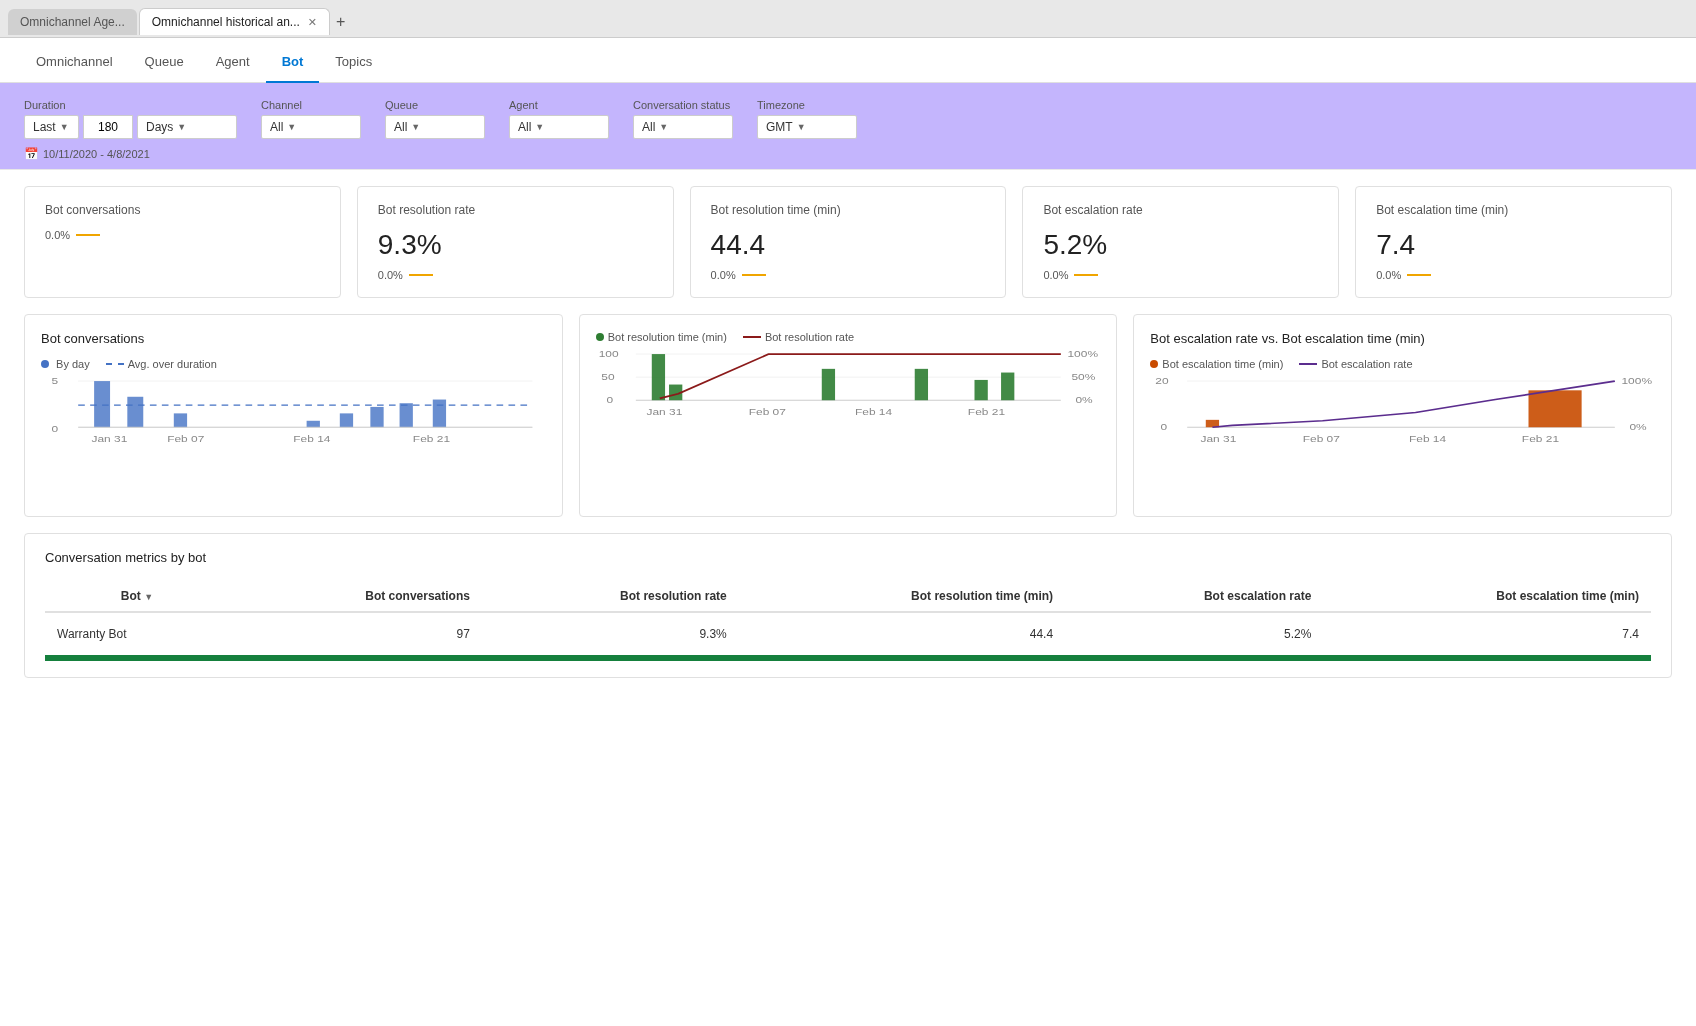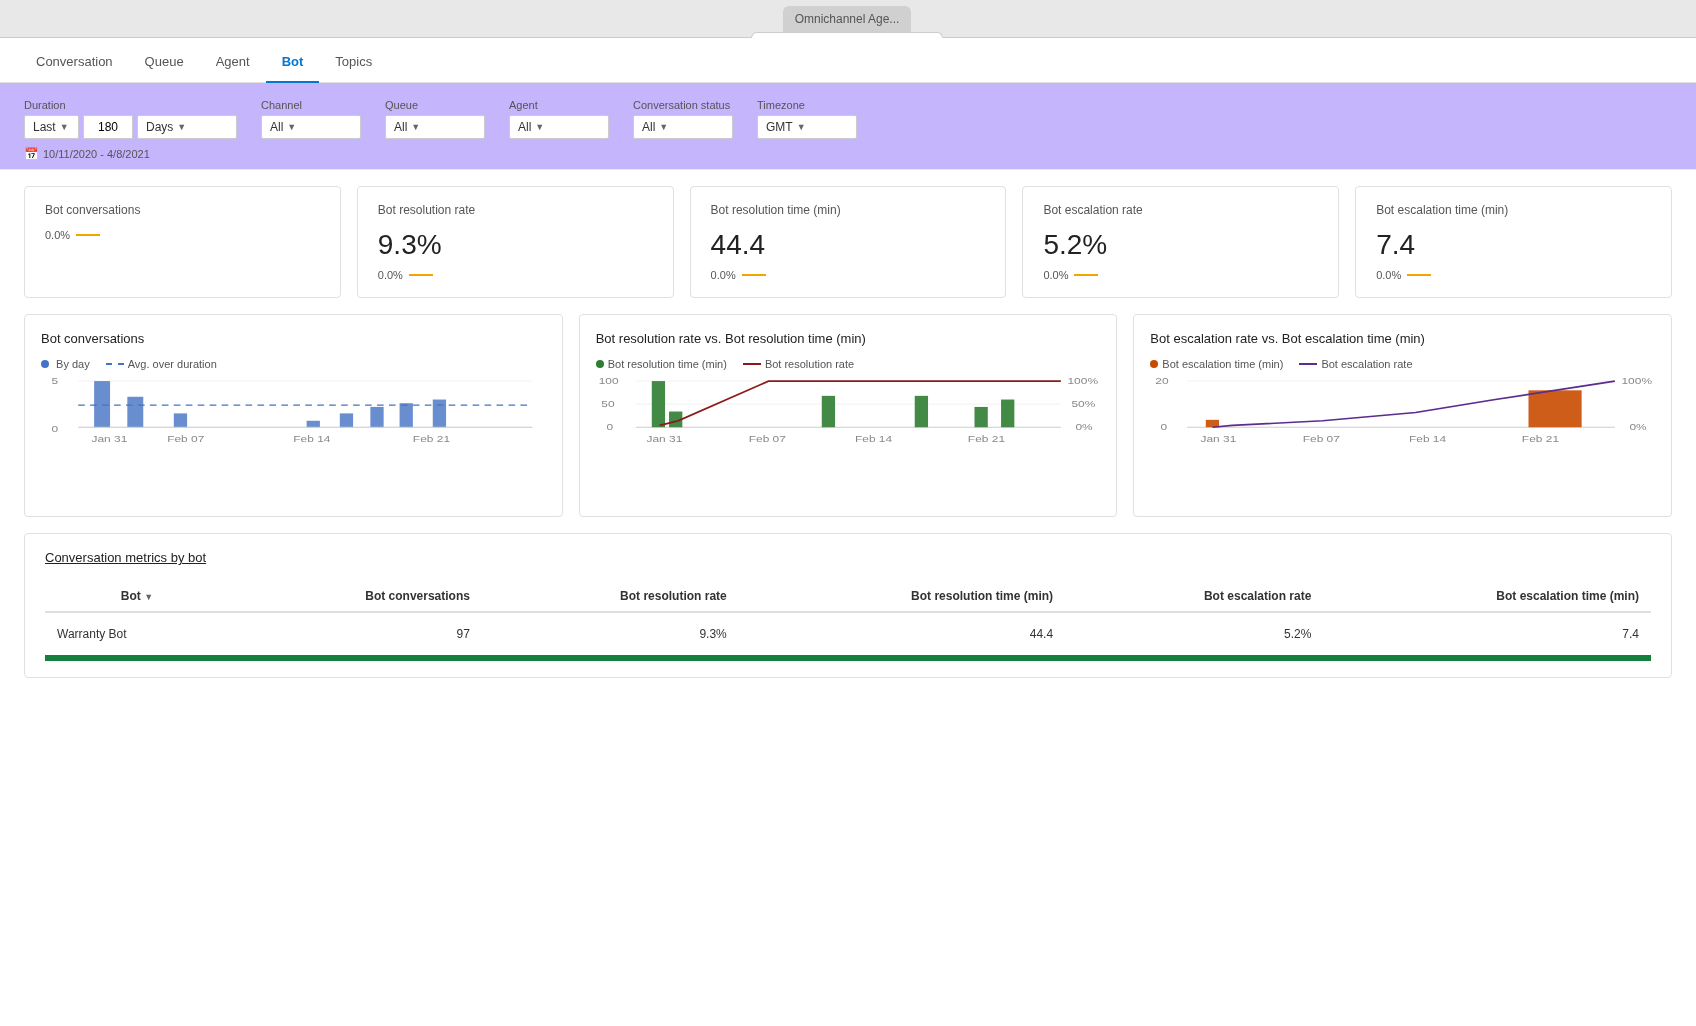--- a/index.html
+++ b/index.html
@@ -1,19 +1,19 @@
 <!DOCTYPE html>
 <html><head>
   <meta charset="utf-8">
   <style>
     * { box-sizing: border-box; margin: 0; padding: 0; }
     body { font-family: 'Segoe UI', sans-serif; background: #f5f5f5; font-size: 13px; color: #333; overflow-x: hidden; }
 
     
-    .browser-tabs { display: flex; align-items: center; background: #e8e8e8; padding: 6px 8px 0; border-bottom: 1px solid #ccc; height: 38px; flex-direction: column; }
+    .browser-tabs { display: flex; align-items: center; background: #e8e8e8; padding: 6px 8px 0; border-bottom: 1px solid #ccc; height: 38px; }
     .tab { display: flex; align-items: center; padding: 6px 12px; border-radius: 6px 6px 0 0; font-size: 12px; cursor: pointer; }
     .tab.inactive { background: #d0d0d0; color: #555; margin-right: 2px; }
     .tab.active { background: #fff; color: #222; margin-right: 2px; border: 1px solid #ccc; border-bottom: none; }
     .tab-close { margin-left: 8px; color: #777; font-size: 11px; cursor: pointer; }
     .tab-add { background: none; border: none; font-size: 16px; color: #555; cursor: pointer; margin-left: 4px; }
 
     
     .main-content { background: #fff; min-height: calc(1026px - 38px); position: relative; overflow-y: auto; }
 
     
@@ -45,21 +45,21 @@
     .charts-section { padding: 0 24px 16px; display: flex; gap: 16px; }
     .chart-card { background: #fff; border: 1px solid #e0e0e0; border-radius: 4px; padding: 16px; flex: 1; }
     .chart-title { font-size: 13px; font-weight: 500; margin-bottom: 12px; color: #222; }
     .chart-legend { display: flex; gap: 16px; font-size: 11px; color: #555; align-items: center; }
     .legend-dot { width: 8px; height: 8px; border-radius: 50%; display: inline-block; margin-right: 4px; }
     .chart-area { position: relative; height: 130px; }
 
     
     .table-section { padding: 0 24px 24px; }
     .table-card { background: #fff; border: 1px solid #e0e0e0; border-radius: 4px; padding: 16px 20px; }
-    .table-title { font-size: 13px; font-weight: 500; margin-bottom: 16px; color: #222; text-decoration: underline; }
+    .table-title { font-size: 13px; font-weight: 500; margin-bottom: 16px; color: #222; }
     table { width: 100%; border-collapse: collapse; }
     th { text-align: center; font-size: 12px; font-weight: 600; color: #333; padding: 8px 12px; border-bottom: 2px solid #e0e0e0; }
     td { padding: 14px 12px; font-size: 12px; color: #333; border-bottom: 6px solid #15803d; }
     th.right, td.right { text-align: right; }
     .sort-icon { font-size: 9px; color: #666; }
   </style>
 </head>
 <body>
 
 <div class="browser-tabs">
@@ -70,21 +70,21 @@
     <span>Omnichannel historical an...</span>
     <span class="tab-close">✕</span>
   </div>
   <button class="tab-add">+</button>
 </div>
 
 <div class="main-content">
 
   <div class="nav-tabs">
     <div class="nav-tab">
-      <span>Conversation</span>
+      <span>Omnichannel</span>
     </div>
     <div class="nav-tab">
       <span>Queue</span>
     </div>
     <div class="nav-tab">
       <span>Agent</span>
     </div>
     <div class="nav-tab active">
       <span>Bot</span>
     </div>
@@ -237,21 +237,20 @@
           <text x="95" y="78" font-size="9" fill="#888">Feb 07</text>
           <text x="190" y="78" font-size="9" fill="#888">Feb 14</text>
           <text x="280" y="78" font-size="9" fill="#888">Feb 21</text>
 
           <line x1="28" y1="62" x2="370" y2="62" stroke="#ccc" stroke-width="1"></line>
         </svg>
       </div>
     </div>
 
     <div class="chart-card">
-      <div class="chart-title">Bot resolution rate vs. Bot resolution time (min)</div>
       <div class="chart-legend">
         <span style="display:flex;align-items:center;gap:4px;">
           <span style="width:8px;height:8px;border-radius:50%;background:#2e7d32;display:inline-block;"></span>
           Bot resolution time (min)
         </span>
         <span style="display:flex;align-items:center;gap:4px;">
           <span style="width:18px;height:0;border-top:2px solid #8b1a1a;display:inline-block;"></span>
           Bot resolution rate
         </span>
       </div>

